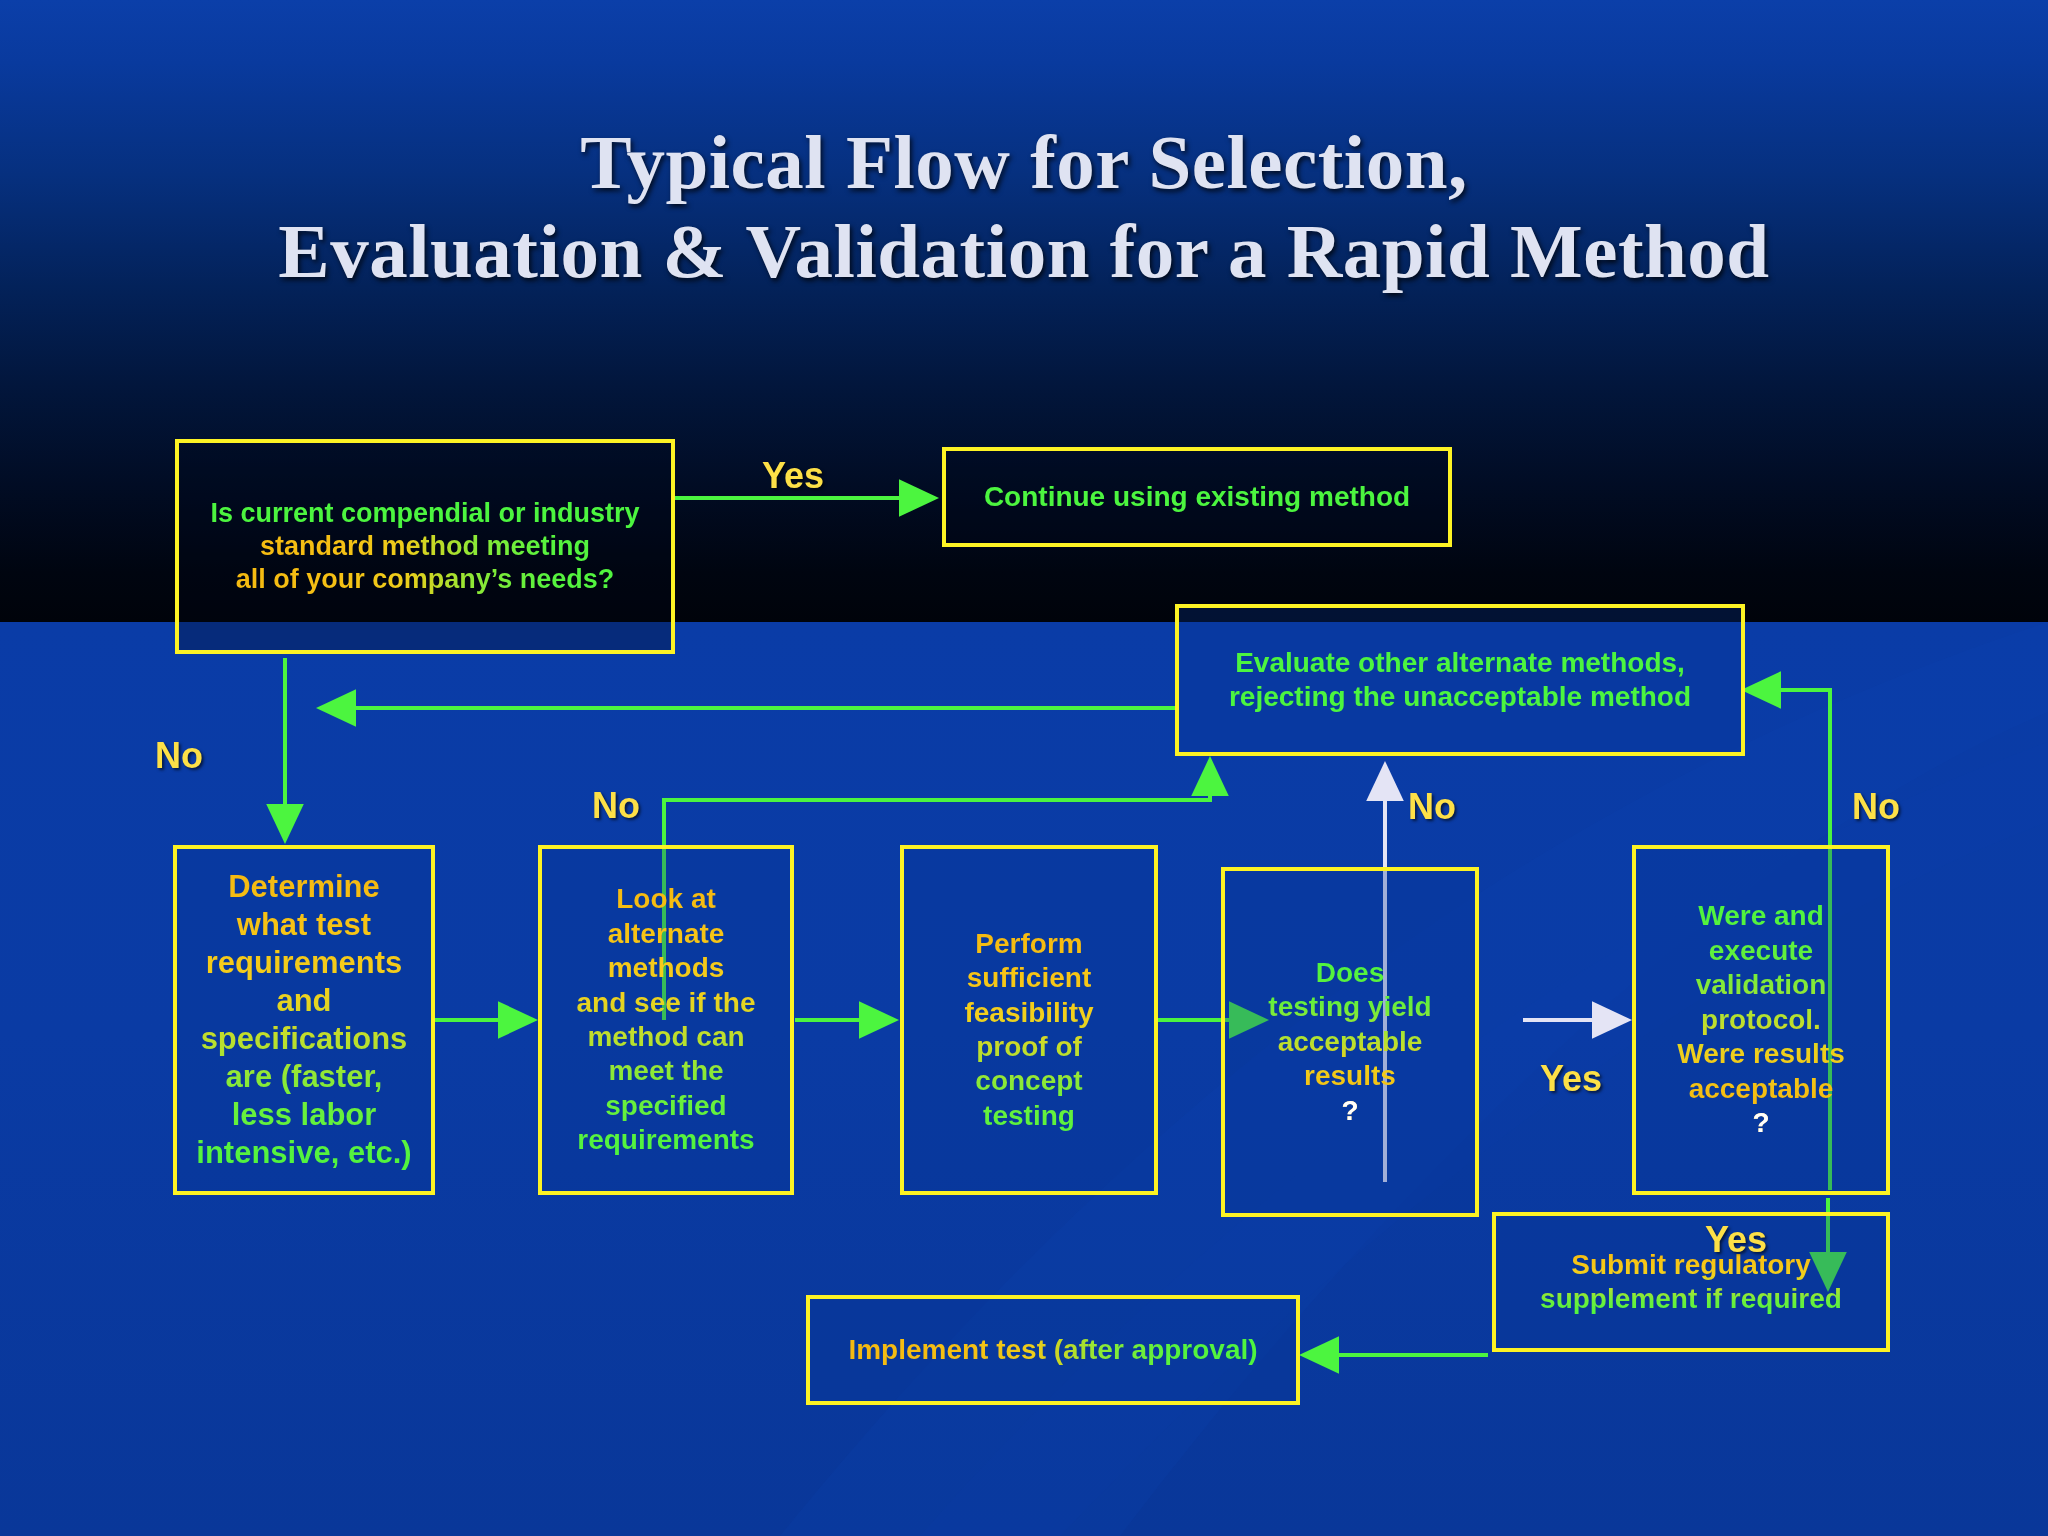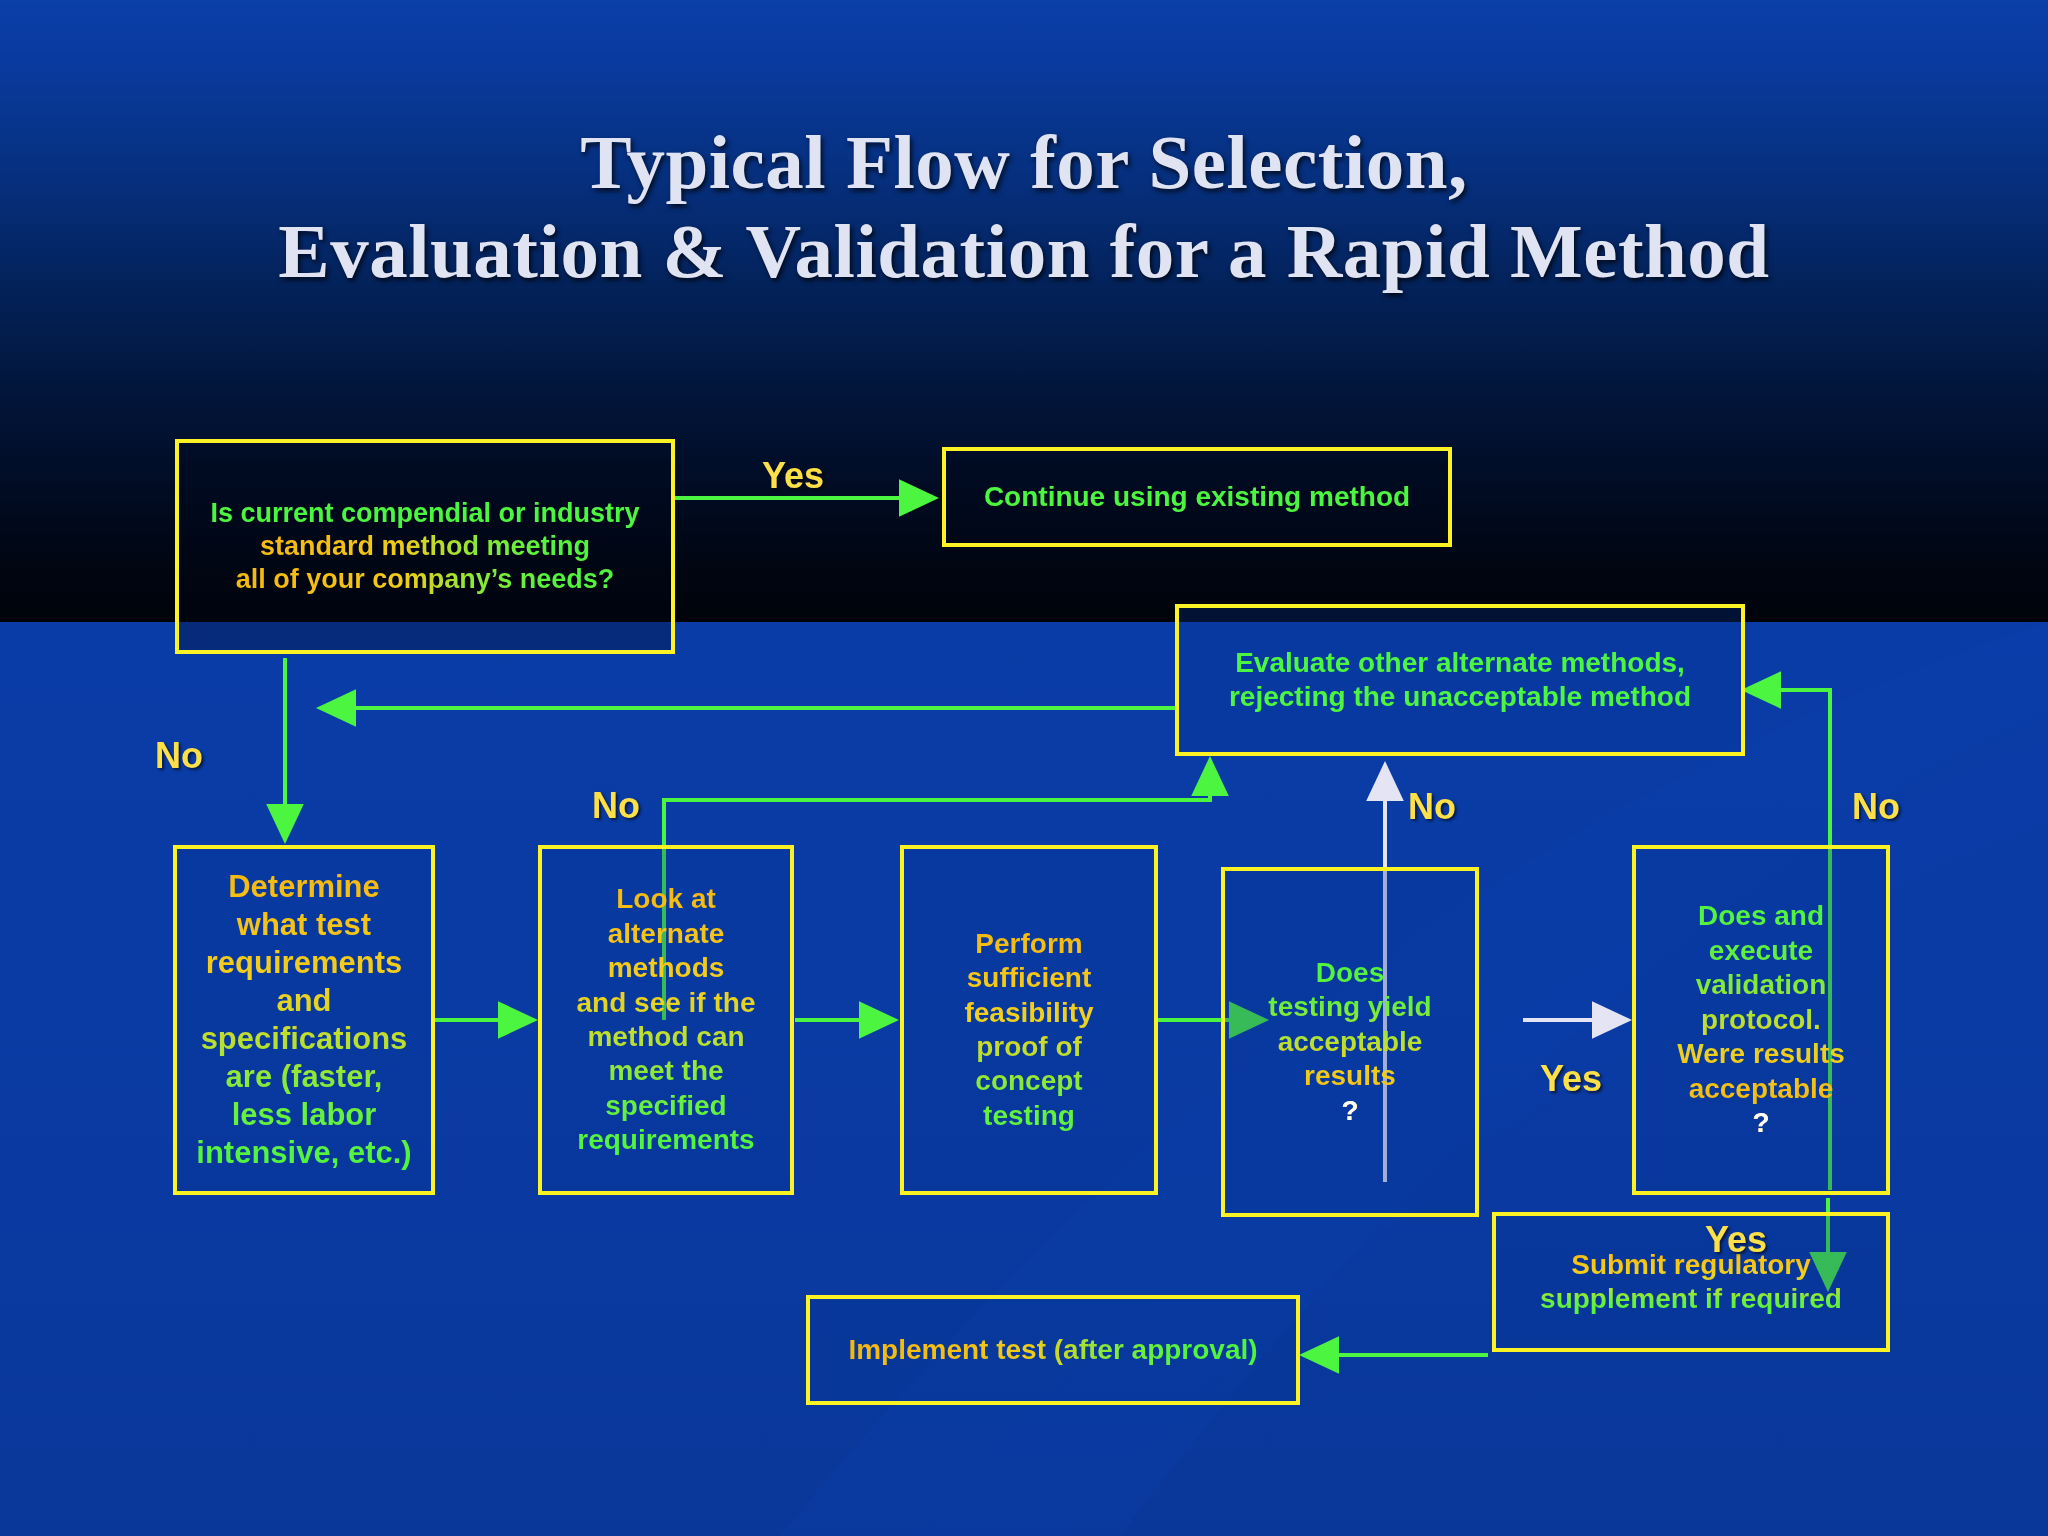--- a/index.html
+++ b/index.html
@@ -202,21 +202,21 @@
       <span>acceptable</span>
       <span style="display:block;">
         <span>results</span>
           <span class="qmark">?</span>
       </span>
     </span>
   </div>
 
   <div class="box lite" style="left:1632px;top:845px;width:258px;height:350px;font-size:28px;">
     <span class="g-vr" style="display:block;">
-      <span>Does and</span>
+      <span>Were and</span>
       <span>execute</span>
       <span>validation</span>
       <span>protocol.</span>
       <span>Were results</span>
       <span style="display:block;">
         <span>acceptable</span>
           <span class="qmark">?</span>
       </span>
     </span>
   </div>

